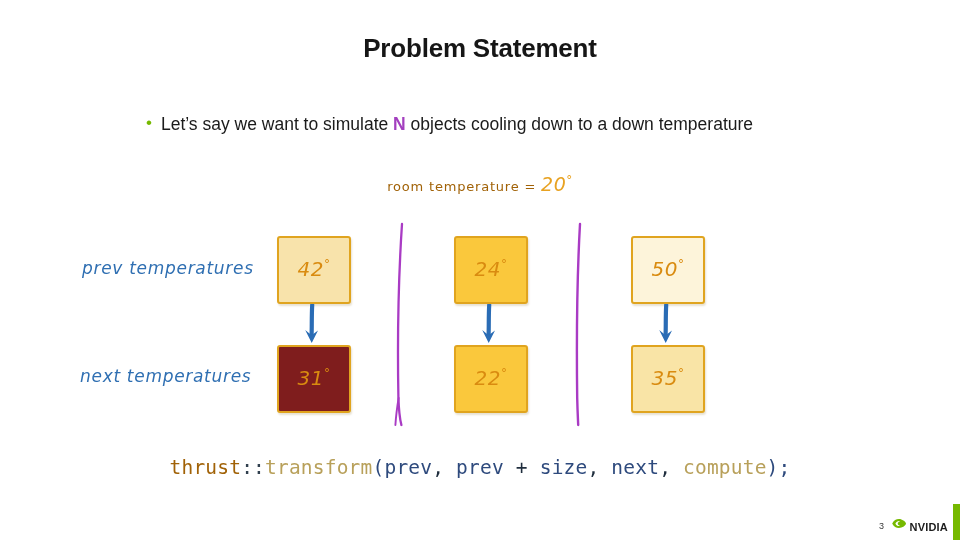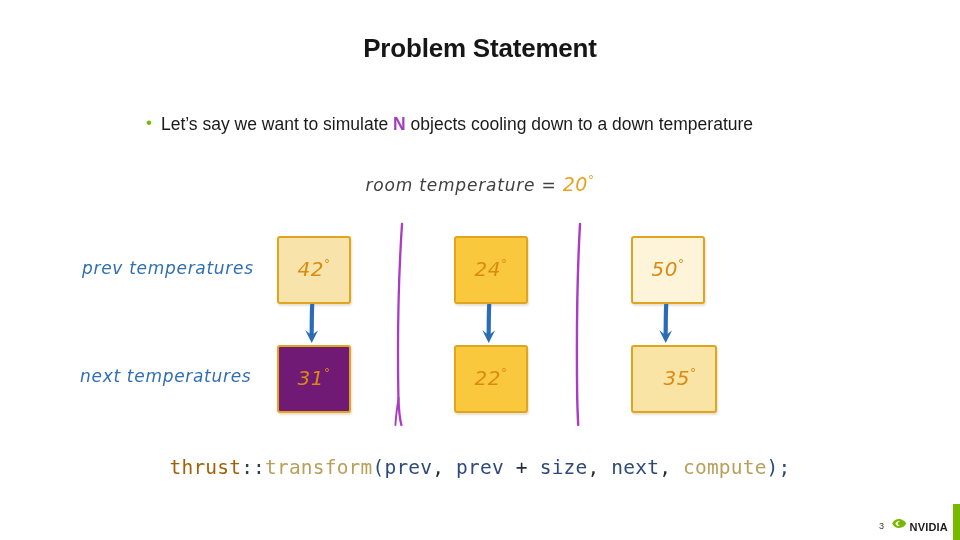--- a/index.html
+++ b/index.html
@@ -63,24 +63,23 @@
   .room-temp {
     position: absolute;
     top: 173px;
     left: 0;
     width: 960px;
     text-align: center;
     white-space: nowrap;
   }
   .room-temp .label {
     font-family: "DejaVu Sans", sans-serif;
-    color: #404040;
-    font-size: 17px;
+    color: #a16207;
+    font-size: 13px;
     letter-spacing: 0.8px;
-    font-style: italic;
   }
   .room-temp .value {
     font-family: "DejaVu Sans", sans-serif;
     color: #e8a222;
     font-size: 19px;
     letter-spacing: 0.5px;
     font-style: italic;
   }
   .room-temp .value .deg {
     font-size: 12px;
@@ -221,27 +220,27 @@
   <div class="box rowtop col0" style="background: rgb(248, 227, 171);">
     <span class="val"><span>42</span><span class="deg">°</span></span>
   </div>
   <div class="box rowtop col1" style="background: rgb(250, 200, 60);">
     <span class="val"><span>24</span><span class="deg">°</span></span>
   </div>
   <div class="box rowtop col2" style="background: rgb(253, 244, 218);">
     <span class="val"><span>50</span><span class="deg">°</span></span>
   </div>
 
-  <div class="box rowbot col0" style="background: #701a75;">
+  <div class="box rowbot col0" style="background: #7f1d1d;">
     <span class="val"><span>31</span><span class="deg">°</span></span>
   </div>
   <div class="box rowbot col1" style="background: rgb(250, 200, 60);">
     <span class="val"><span>22</span><span class="deg">°</span></span>
   </div>
-  <div class="box rowbot col2" style="background: rgb(249, 228, 166); padding-left: 12px;">
+  <div class="box rowbot col2" style="background: rgb(249, 228, 166);">
     <span class="val"><span>35</span><span class="deg">°</span></span>
   </div>
 
   <div class="arrow" style="left:299px; top:304px;">
     <svg viewBox="0 0 26 40" width="26" height="40">
       <path d="M13.2 1 C12.6 12, 12.9 22, 12.6 31" stroke="#2a6cb5" stroke-width="4.2" fill="none" stroke-linecap="round"></path>
       <path d="M6.2 26 L12.7 39 L19 26.5 L12.6 31.2 Z" fill="#2a6cb5"></path>
     </svg>
   </div>
   <div class="arrow" style="left:476px; top:304px;">

